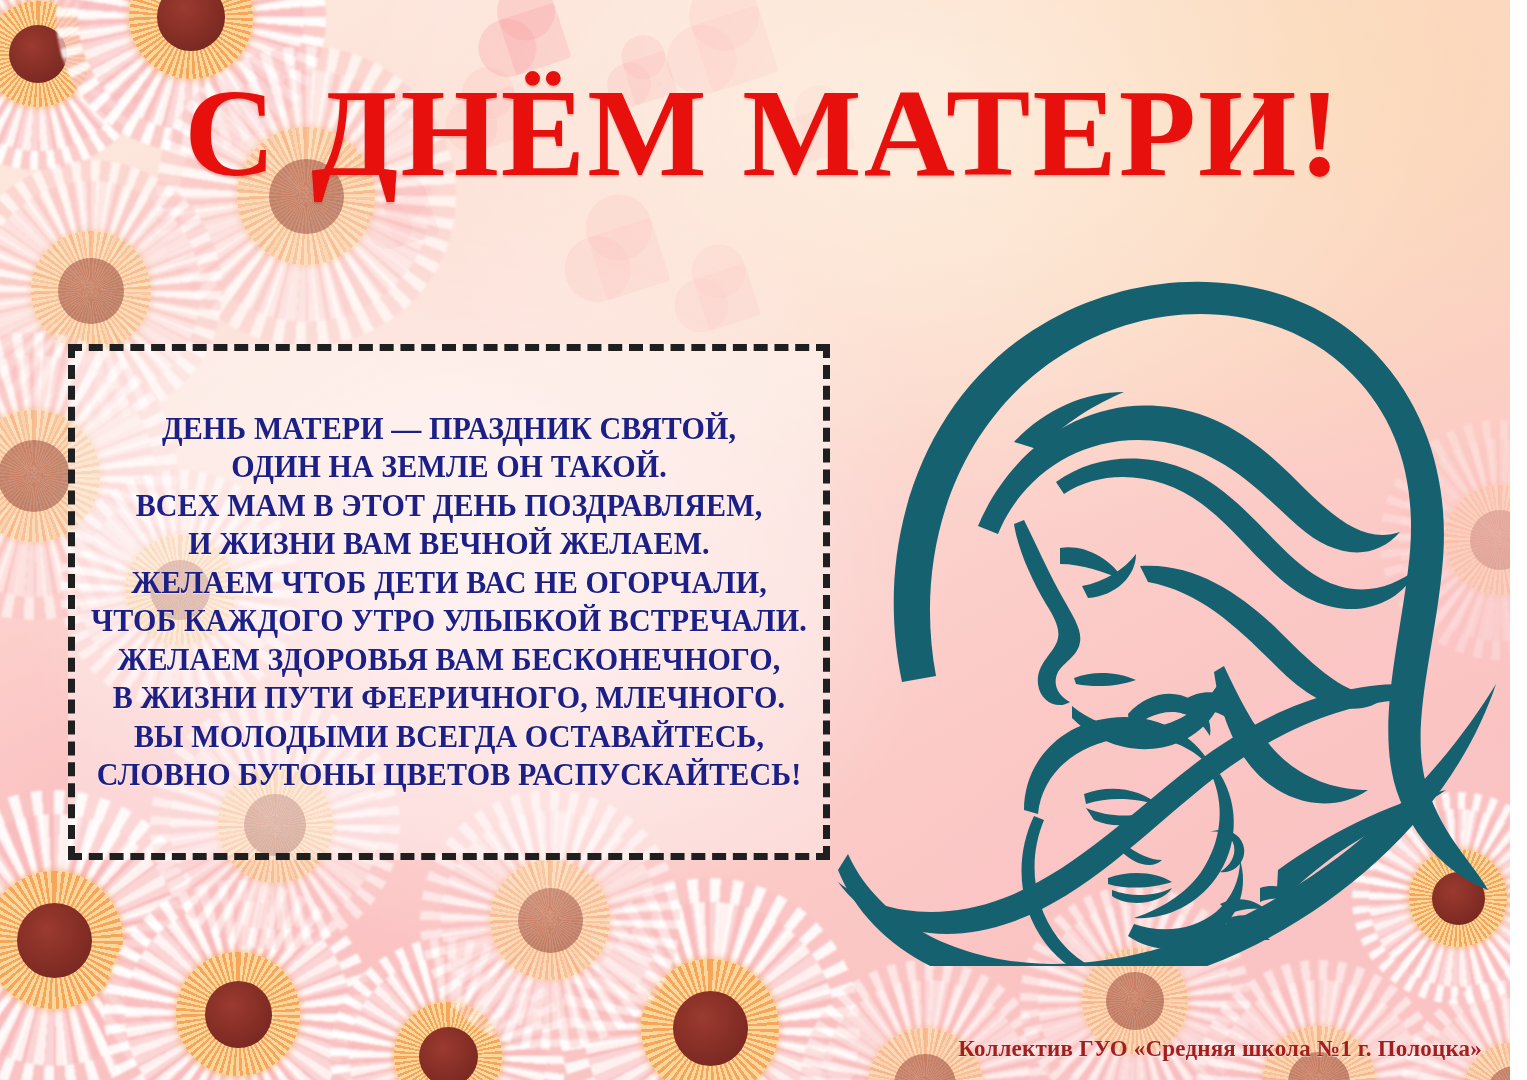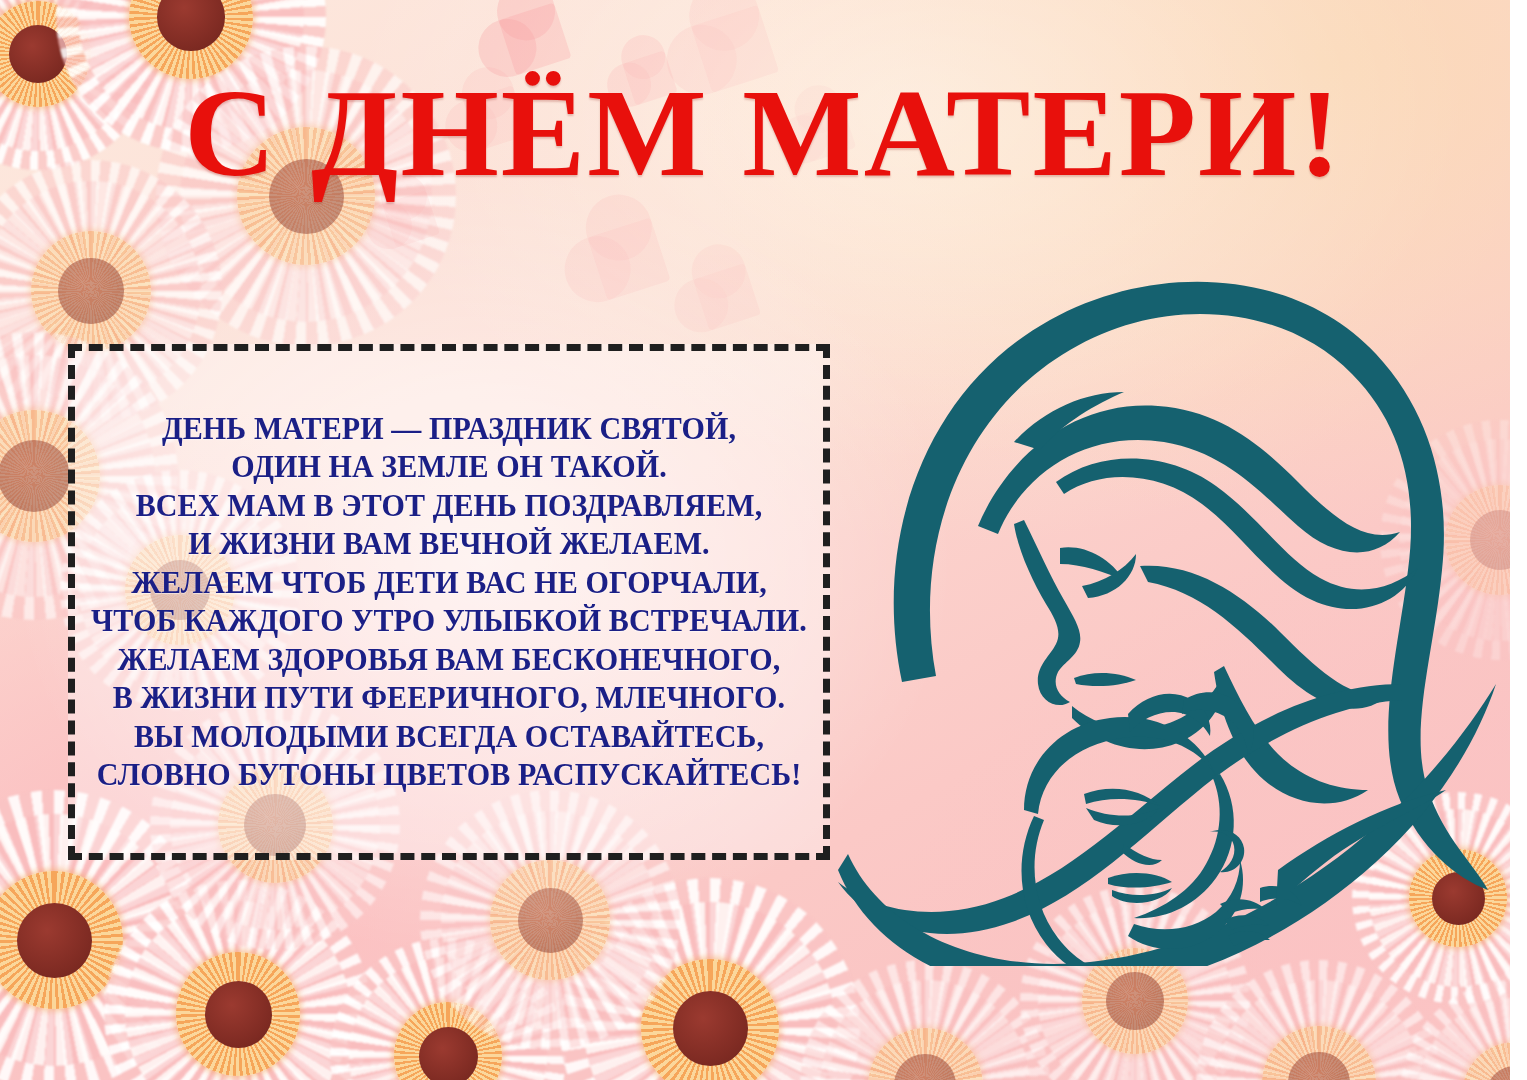--- a/index.html
+++ b/index.html
@@ -526,14 +526,15 @@
                  Z"></path>
 
         <path d="M186 228
                  C 216 196, 256 178, 296 178
                  C 268 190, 236 208, 212 236
                  Z"></path>
       </g>
     </svg>
   </div>
 
+  <div id="credit">Коллектив ГУО «Средняя школа №1 г. Полоцка»</div>
 
 </div>
 
 </body></html>

